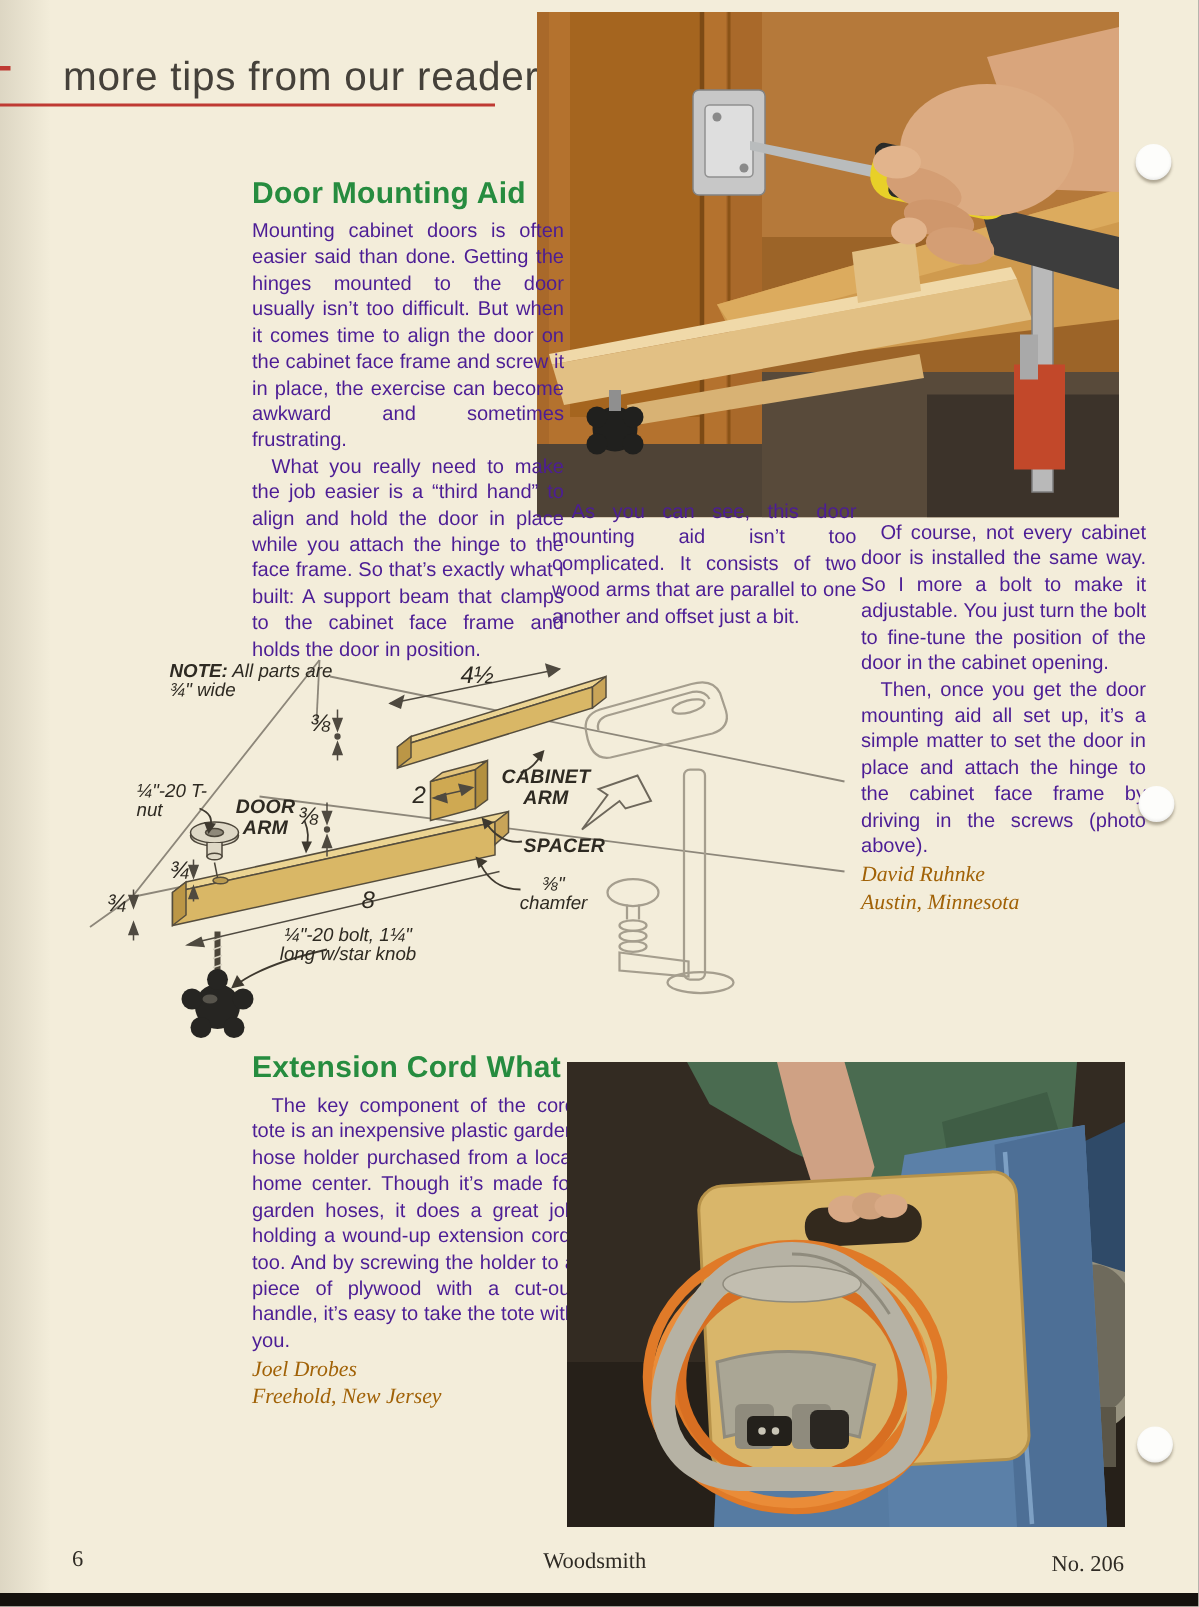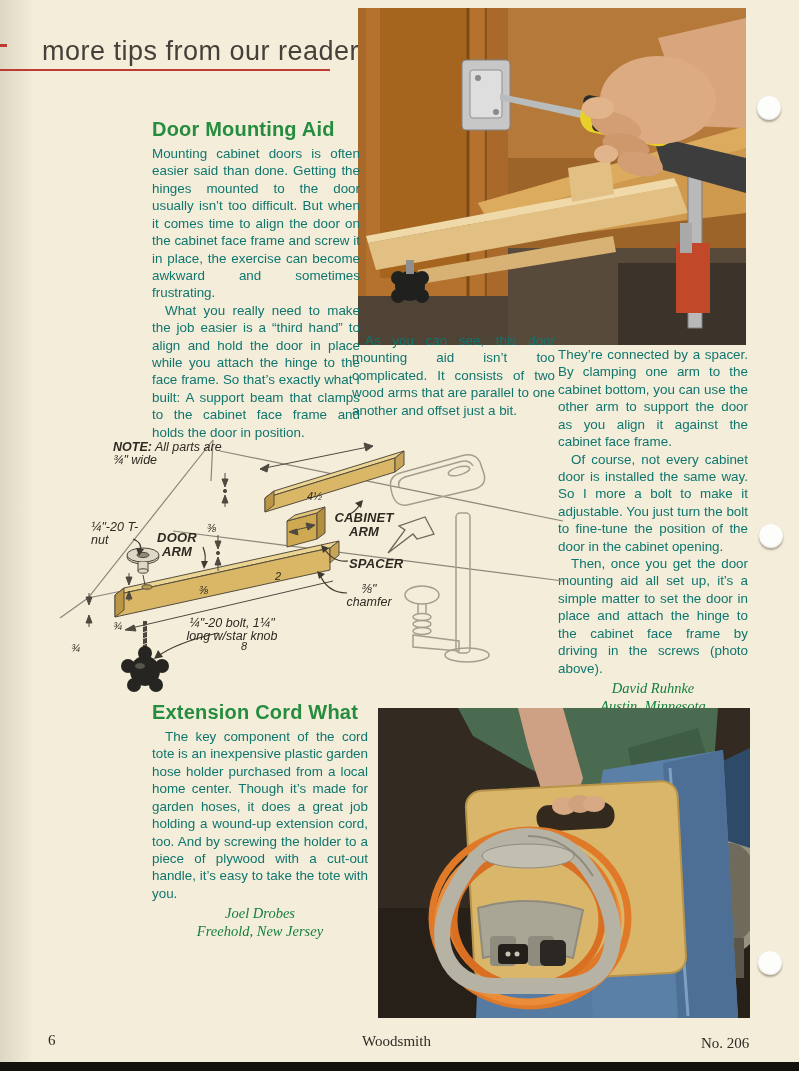--- a/index.html
+++ b/index.html
@@ -9,35 +9,35 @@
         background:linear-gradient(90deg,rgba(120,110,90,.18),rgba(120,110,90,0));}
   
   .hdr-title{position:absolute;left:42px;top:36px;font-size:27px;color:#45413a;letter-spacing:.5px;}
   .hdr-rule{position:absolute;left:0;top:69px;width:330px;height:2px;background:#bf3a33;}
   .hdr-tick{position:absolute;left:0;top:44px;width:7px;height:3px;background:#bf3a33;}
   
   .photo{position:absolute;overflow:hidden;}
   .photo-top{left:358px;top:8px;width:388px;height:337px;}
   .photo-bottom{left:378px;top:708px;width:372px;height:310px;}
   
-  .art{position:absolute;}
+  .art{position:absolute;margin-left:16px;}
   .art h2{margin:0 0 4px 0;font-size:20px;font-weight:800;color:#268c3f;letter-spacing:.2px;}
-  .art p{margin:0;font-size:13.4px;line-height:1.3;text-align:justify;color:#0f766e;}
+  .art p{margin:0;font-size:13.4px;line-height:1.3;text-align:justify;color:#4c1d95;}
   .art p.ind{text-indent:13px;}
   .a1{left:152px;top:118px;width:208px;}
   .colmid{left:352px;top:332px;width:203px;}
   .colright{left:558px;top:346px;width:190px;}
   .attrib{margin-top:2px;font-family:"Liberation Serif",serif;font-style:italic;
-          font-size:14.5px;text-align:center;color:#15803d;line-height:1.25;}
+          font-size:14.5px;text-align:left;color:#a16207;line-height:1.25;}
   .a2{left:152px;top:701px;width:216px;}
   
   .diagram{position:absolute;left:55px;top:435px;width:515px;height:272px;}
   .dlabel{position:absolute;font-size:12.5px;font-style:italic;color:#2e2a22;line-height:1.05;}
   .dpart{font-weight:800;font-size:13px;letter-spacing:.2px;}
-  .ddim{font-size:11px;margin-top:48px;}
+  .ddim{font-size:16px;}
   .dnote{font-size:12.5px;width:112px;}
   .dnote b{font-style:italic;text-align:right;}
   
   .ftr{position:absolute;font-family:"Liberation Serif",serif;color:#2f2b24;}
   .ftr-page{left:48px;top:1032px;font-size:15px;}
   .ftr-mag{left:0;top:1033px;width:793px;text-align:center;font-size:15px;}
   .ftr-no{left:701px;top:1035px;font-size:15px;}
   .bottom-bar{position:absolute;left:0;top:1062px;width:799px;height:9px;background:#14110d;}
   .punch{position:absolute;width:24px;height:24px;border-radius:50%;background:#fdfdfb;
          box-shadow:0 2px 2px rgba(90,80,60,.45), inset 0 -1px 2px rgba(0,0,0,.08);}
@@ -113,21 +113,20 @@
 
   <div class="art a1">
     <h2>Door Mounting Aid</h2>
     <p>Mounting cabinet doors is often easier said than done. Getting the hinges mounted to the door usually isn’t too difficult. But when it comes time to align the door on the cabinet face frame and screw it in place, the exercise can become awkward and sometimes frustrating.</p>
     <p class="ind">What you really need to make the job easier is a “third hand” to align and hold the door in place while you attach the hinge to the face frame. So that’s exactly what I built: A support beam that clamps to the cabinet face frame and holds the door in position.</p>
   </div>
   <div class="art colmid">
     <p class="ind">As you can see, this door mounting aid isn’t too complicated. It consists of two wood arms that are parallel to one another and offset just a bit.</p>
   </div>
   <div class="art colright">
-    <p>They’re connected by a spacer. By clamping one arm to the cabinet bottom, you can use the other arm to support the door as you align it against the cabinet face frame.</p>
     <p class="ind">Of course, not every cabinet door is installed the same way. So I more a bolt to make it adjustable. You just turn the bolt to fine-tune the position of the door in the cabinet opening.</p>
     <p class="ind">Then, once you get the door mounting aid all set up, it’s a simple matter to set the door in place and attach the hinge to the cabinet face frame by driving in the screws (photo above).</p>
     <div class="attrib">
       <div>David Ruhnke</div>
       <div>Austin, Minnesota</div>
     </div>
   </div>
 
   <div class="diagram">
     <svg width="515" height="272" viewBox="0 0 515 272">

